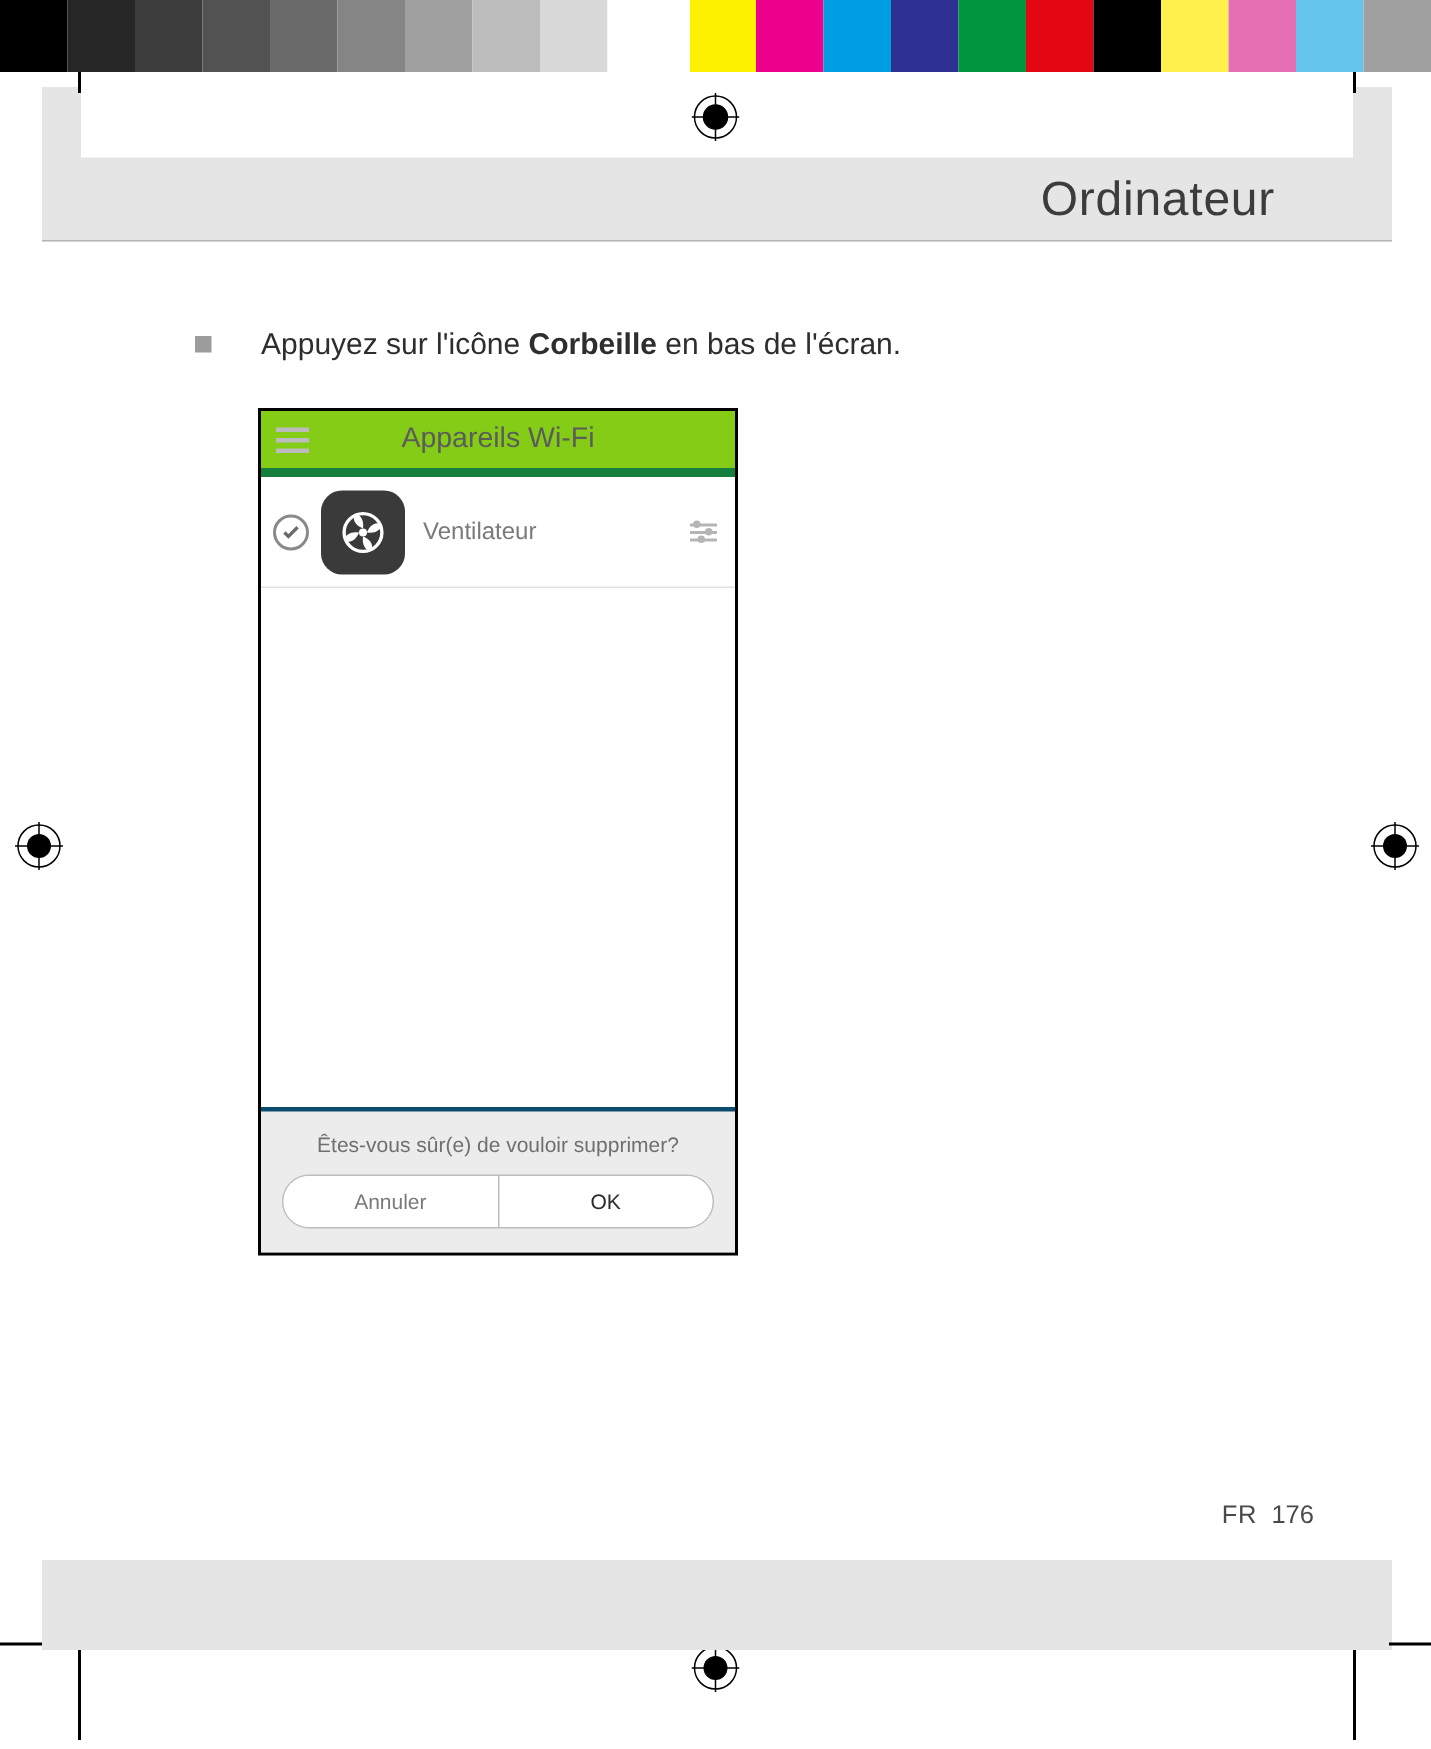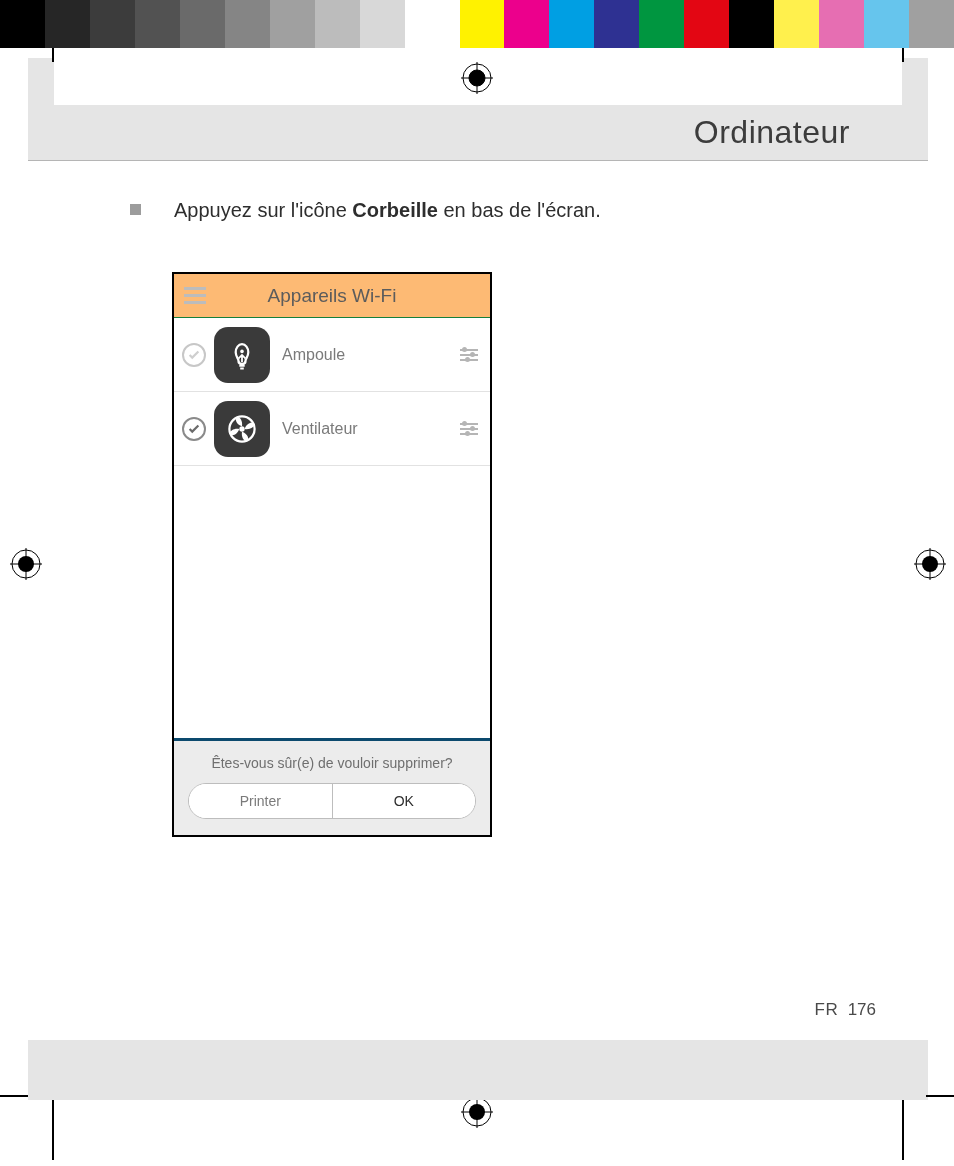--- a/index.html
+++ b/index.html
@@ -75,20 +75,21 @@
     left: 130px;
     width: 700px;
     font-size: 20px;
     color: #2e2e2e;
     line-height: 1.55;
   }
   .bullets li {
     list-style: none;
     position: relative;
     padding-left: 44px;
+    margin-top: 20px;
   }
   .bullets li::before {
     content: "";
     position: absolute;
     left: 0;
     top: 9px;
     width: 11px;
     height: 11px;
     background: #9c9c9c;
   }
@@ -102,22 +103,22 @@
     width: 320px;
     height: 565px;
     border: 2px solid #000;
     background: #f6f6f6;
     display: flex;
     flex-direction: column;
     overflow: hidden;
   }
   .ph-header {
     height: 44px;
-    background: #fdba74;
-    border-bottom: 1px solid #15803d;
+    background: #84cc16;
+    border-bottom: 6px solid #15803d;
     display: flex;
     align-items: center;
     position: relative;
   }
   .menu-icon {
     width: 30px;
     margin-left: 10px;
     display: flex;
     flex-direction: column;
     gap: 4px;
@@ -334,42 +335,20 @@
   <div class="ph-header">
     <div class="menu-icon">
       <span></span>
         <span></span>
         <span></span>
     </div>
     <div class="ph-title">Appareils Wi-Fi</div>
   </div>
   <div class="device-list" id="device-list">
       <div class="device-row">
-        <div class="check">
-          <svg viewBox="0 0 16 16">
-            <path d="M3 8l3 3 7-7" fill="none" stroke="#cfcfcf" stroke-width="2.5"></path>
-          </svg>
-        </div>
-        <div class="dev-icon" style="background: rgb(58, 58, 58);">
-          <svg viewBox="0 0 40 40">
-            <path fill="none" stroke="#ffffff" stroke-width="2.5" d="M20 30c-3 0-4-2-4-4 0-2-3-4-3-9 0-5 3-9 7-9s7 4 7 9c0 5-3 7-3 9 0 2-1 4-4 4z"></path>
-            <path fill="#ffffff" d="M14 20l4 4 4-4 4 4-2 2-2-2-4 4-4-4-2 2-2-2z" opacity="0"></path>
-            <path stroke="#ffffff" stroke-width="2" d="M16 24l4-4 4 4M20 20v8"></path>
-            <circle cx="20" cy="16" r="2" fill="#ffffff"></circle>
-            <path stroke="#ffffff" stroke-width="2" d="M17 32h6M18 35h4"></path>
-          </svg>
-        </div>
-        <div class="dev-label">Ampoule</div>
-        <div class="settings-ico">
-          <span></span>
-          <span></span>
-          <span></span>
-        </div>
-      </div>
-      <div class="device-row">
         <div class="check selected">
           <svg viewBox="0 0 16 16">
             <path d="M3 8l3 3 7-7" fill="none" stroke="#6a6a6a" stroke-width="2.5"></path>
           </svg>
         </div>
         <div class="dev-icon" style="background: rgb(58, 58, 58);">
           <svg viewBox="0 0 40 40">
             <circle cx="20" cy="20" r="14" fill="none" stroke="#ffffff" stroke-width="2.5"></circle>
             <circle cx="20" cy="20" r="3" fill="#ffffff"></circle>
             <path fill="#ffffff" d="M20 17c-6-2-9-8-5-11 3 1 6 5 5 11zM23 20c2-6 8-9 11-5-1 3-5 6-11 5zM20 23c6 2 9 8 5 11-3-1-6-5-5-11zM17 20c-2 6-8 9-11 5 1-3 5-6 11-5z"></path>
@@ -379,21 +358,21 @@
         <div class="settings-ico">
           <span></span>
           <span></span>
           <span></span>
         </div>
       </div>
     </div>
   <div class="confirm-sheet">
     <div class="confirm-text">Êtes-vous sûr(e) de vouloir supprimer?</div>
     <div class="btn-row">
-      <div class="btn-half">Printer</div>
+      <div class="btn-half">Annuler</div>
       <div class="btn-half ok">OK</div>
     </div>
   </div>
 </div>
 
 <div class="footer-band"></div>
 <div class="page-no">
   <span class="lang">FR</span>&nbsp;&nbsp;<span>176</span>
 </div>
 

